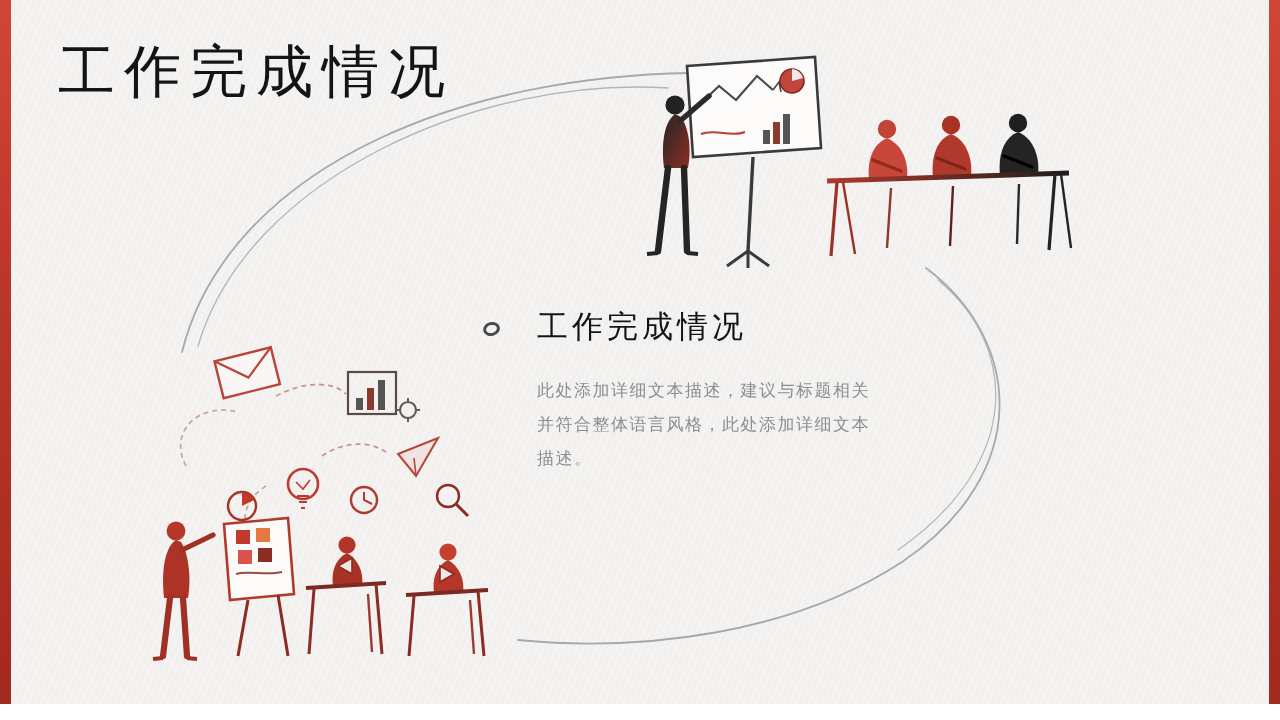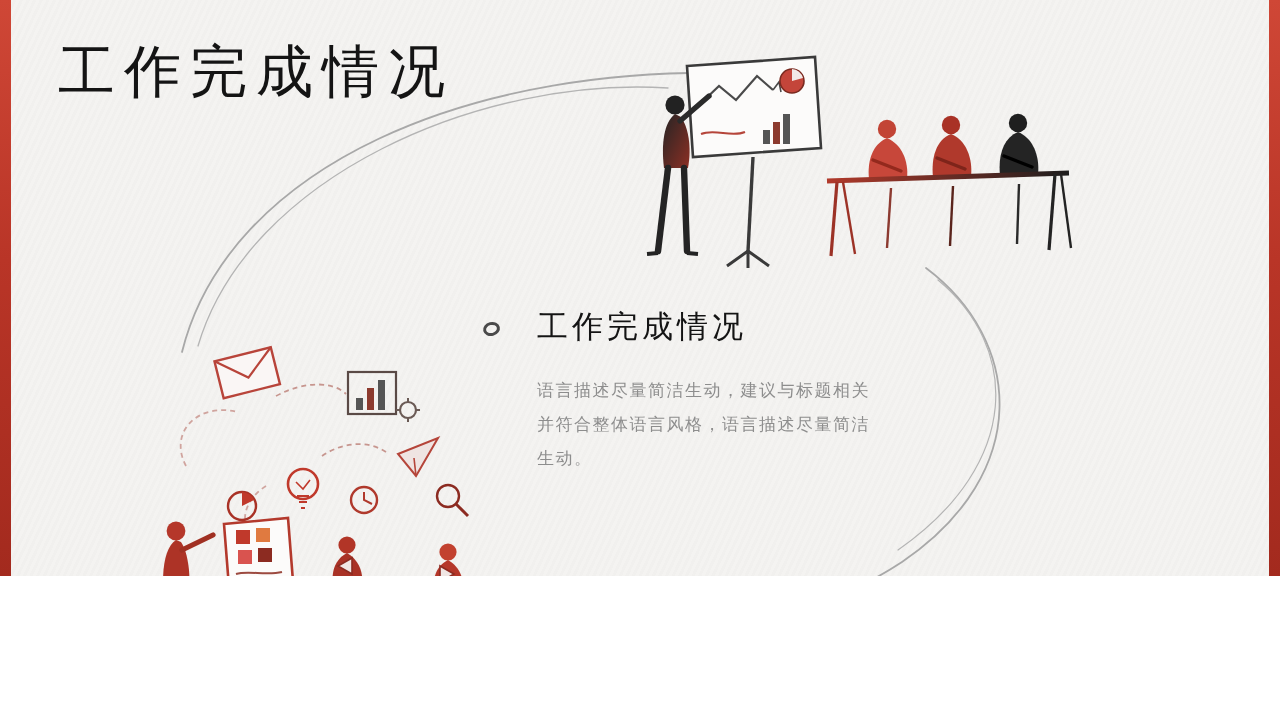--- a/index.html
+++ b/index.html
@@ -1,19 +1,19 @@
 <!DOCTYPE html>
 <html><head>
 <meta charset="utf-8">
 <style>
   * { margin:0; padding:0; box-sizing:border-box; }
   html,body { width:1280px; height:720px; overflow:hidden; }
   body { font-family:"Liberation Serif", serif; }
 
-  .slide { position:relative; width:1280px; height:576px; background:#f4f3f1; overflow:hidden; }
+  .slide { position:relative; width:1280px; height:704px; background:#f4f3f1; overflow:hidden; }
 
   
   .slide::before{
     content:""; position:absolute; inset:0; pointer-events:none;
     background:
       repeating-linear-gradient(115deg, rgba(0,0,0,0.012) 0 3px, rgba(255,255,255,0.012) 3px 6px);
   }
 
   .edge-bar { position:absolute; top:0; bottom:0; width:11px;
     background:linear-gradient(180deg,#cf4736 0%, #b93527 45%, #a32a1e 100%); }
@@ -206,16 +206,16 @@
       <path d="M260 259 L 342 254" fill="none" stroke="#7a2a22" stroke-width="4"></path>
       <line x1="268" y1="260" x2="263" y2="320" stroke="#8c2b21" stroke-width="3"></line>
       <line x1="332" y1="255" x2="338" y2="320" stroke="#8c2b21" stroke-width="3"></line>
       <line x1="324" y1="264" x2="328" y2="318" stroke="#9c3a30" stroke-width="2.4"></line>
     </g>
   </svg>
 
   <div class="content">
     <span class="bullet"></span>
     <h2 class="section-heading">工作完成情况</h2>
-    <p class="section-body">语言描述尽量简洁生动，建议与标题相关并符合整体语言风格，语言描述尽量简洁生动。</p>
+    <p class="section-body">此处添加详细文本描述，建议与标题相关并符合整体语言风格，此处添加详细文本描述。</p>
   </div>
 
 </div>
 
 </body></html>

